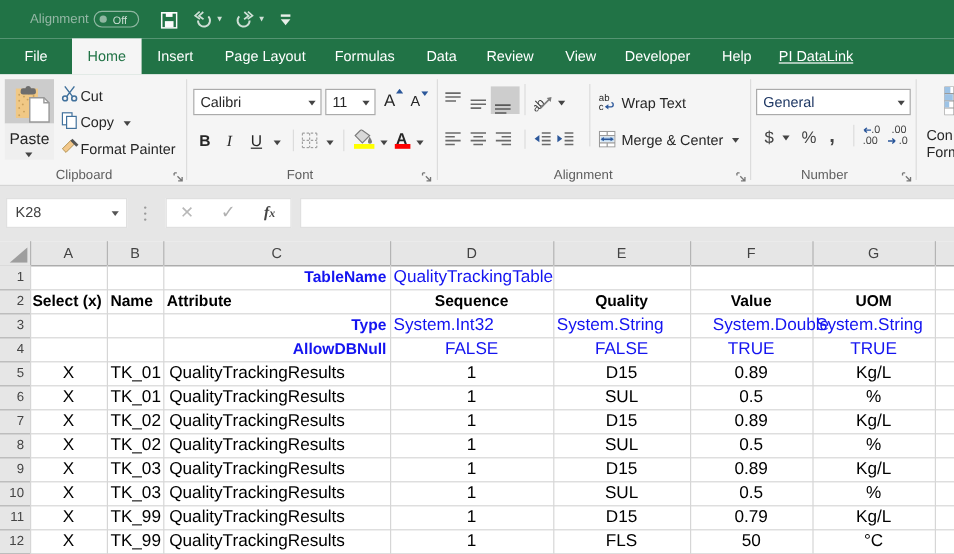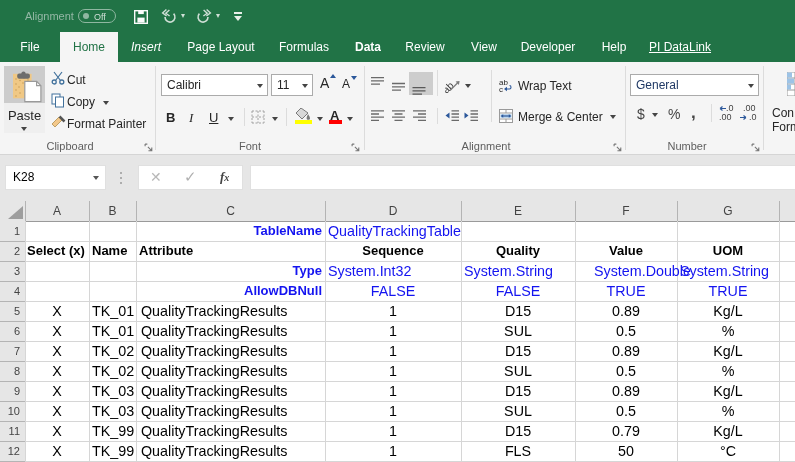--- a/index.html
+++ b/index.html
@@ -66,24 +66,24 @@
 
   <div class="abs" style="left:234px;top:12px;width:8px;height:1.5px;background:#e8efe9;"></div>
   <div class="darr" style="left:234px;top:16px;border-top-color:#e8efe9;border-left-width:4px;border-right-width:4px;border-top-width:5px;"></div>
 </div>
 
 <div class="abs" id="tabrow">
   <div id="hometab">
       <span>Home</span>
     </div>
   <div class="tab" style="left:30px;">File</div>
-  <div class="tab" style="left:146px;font-style:italic;">Insert</div>
+  <div class="tab" style="left:146px;">Insert</div>
   <div class="tab" style="left:304px;">Formulas</div>
   <div class="tab" style="left:221px;">Page Layout</div>
-  <div class="tab" style="left:368px;font-weight:bold;">Data</div>
+  <div class="tab" style="left:368px;">Data</div>
   <div class="tab" style="left:425px;">Review</div>
   <div class="tab" style="left:484px;">View</div>
   <div class="tab" style="left:548px;">Developer</div>
   <div class="tab" style="left:614px;">Help</div>
   <div class="tab" style="left:680px;text-decoration:underline;">PI DataLink</div>
 </div>
 
 <div class="abs" id="ribbon">
 
   <div class="gsep" style="left:155px;"></div>
@@ -285,21 +285,21 @@
     <rect x="0" y="0" width="8" height="24" fill="#fff" stroke="#9a9a9a"></rect>
     <path d="M0 6 L8 6 M0 12 L8 12 M0 18 L8 18" stroke="#9a9a9a"></path>
     <rect x="0" y="0.5" width="5" height="5" fill="#9dc3e6"></rect>
     <rect x="0" y="6.5" width="7" height="5" fill="#9dc3e6"></rect>
     <rect x="0" y="12.5" width="4" height="5" fill="#9dc3e6"></rect>
   </svg>
 </div>
 
 <div class="abs" id="fbar">
   <div class="wbox" style="left:5px;width:101px;">
-    <div class="abs" style="left:7px;top:4px;font-size:12px;color:#000000;">K28</div>
+    <div class="abs" style="left:7px;top:4px;font-size:12px;color:#404040;">K28</div>
     <div class="darr" style="left:87px;top:10px;border-left-width:3.5px;border-right-width:3.5px;border-top-width:4.5px;border-top-color:#555;"></div>
   </div>
   <div class="abs" style="left:120px;top:17px;width:2px;height:2px;background:#9a9a9a;border-radius:50%;"></div>
   <div class="abs" style="left:120px;top:22px;width:2px;height:2px;background:#9a9a9a;border-radius:50%;"></div>
   <div class="abs" style="left:120px;top:27px;width:2px;height:2px;background:#9a9a9a;border-radius:50%;"></div>
   <div class="wbox" style="left:138px;width:105px;">
     <div class="abs" style="left:11px;top:3px;color:#b8b8b8;font-size:14px;">✕</div>
     <div class="abs" style="left:45px;top:2px;color:#b0b0b0;font-size:15px;">✓</div>
     <div class="abs" style="left:81px;top:3px;color:#444;font-size:13px;font-family:'Liberation Serif',serif;font-style:italic;font-weight:bold;">f<span style="font-size:10px;">x</span></div>
   </div>

